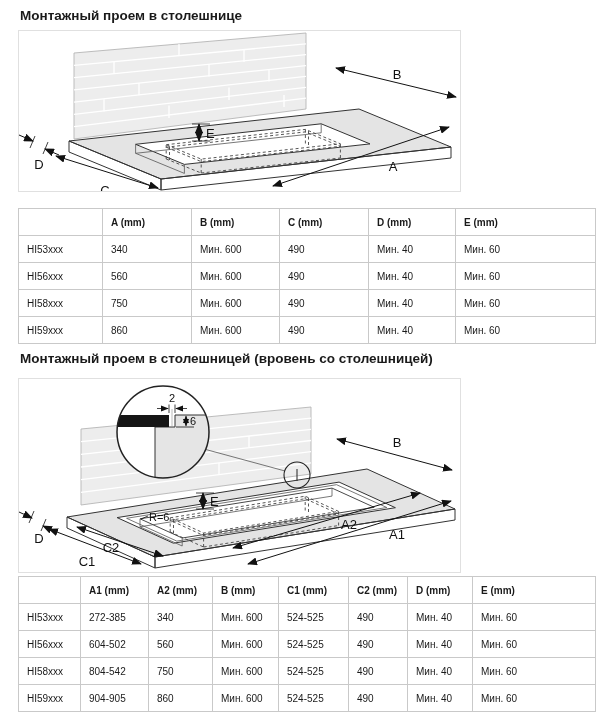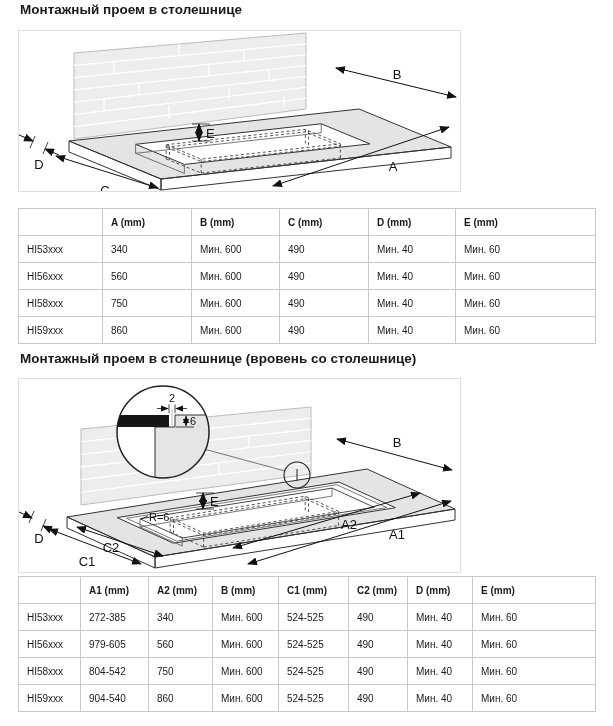--- a/index.html
+++ b/index.html
@@ -1,21 +1,21 @@
 <!DOCTYPE html>
 <html><head>
 <meta charset="utf-8">
 <style>
   html,body{margin:0;padding:0;}
   body{
     width:613px;height:726px;background:#ffffff;position:relative;overflow:hidden;
     font-family:"Liberation Sans",sans-serif;color:#1a1a1a;
   }
   .title{position:absolute;left:20px;font-size:13.5px;font-weight:bold;white-space:nowrap;}
-  #title1{top:2px;}
+  #title1{top:8px;}
   #title2{top:351px;}
   .figure{position:absolute;left:18px;border:1px solid #e0e0e0;background:#fff;box-sizing:border-box;}
   #fig1{top:30px;width:443px;height:162px;}
   #fig2{top:378px;width:443px;height:195px;}
   table{position:absolute;left:18px;width:577px;border-collapse:collapse;table-layout:fixed;
         font-size:10px;background:#fff;}
   #table1{top:208px;}
   #table2{top:576px;}
   th,td{border:1px solid #c9c9c9;padding:0 8px;height:26px;text-align:left;
         font-weight:normal;white-space:nowrap;overflow:hidden;vertical-align:middle;}
@@ -157,21 +157,21 @@
         <td>HI59xxx</td>
         <td>860</td>
         <td>Мин. 600</td>
         <td>490</td>
         <td>Мин. 40</td>
         <td>Мин. 60</td>
       </tr>
     </tbody>
   </table>
 
-<div class="title" id="title2">Монтажный проем в столешнице (вровень со столешнице)</div>
+<div class="title" id="title2">Монтажный проем в столешницей (вровень со столешницей)</div>
 
 <div class="figure" id="fig2">
   <svg width="441" height="193" viewBox="0 0 441 193">
     <defs>
       <marker id="ah2" markerWidth="10" markerHeight="8" refX="9" refY="4" orient="auto-start-reverse">
         <path d="M0,0 L10,4 L0,8 Z" fill="#111"></path>
       </marker>
       <clipPath id="magclip">
           <circle cx="144" cy="53" r="46"></circle>
         </clipPath>
@@ -296,41 +296,41 @@
         <td>272-385</td>
         <td>340</td>
         <td>Мин. 600</td>
         <td>524-525</td>
         <td>490</td>
         <td>Мин. 40</td>
         <td>Мин. 60</td>
       </tr>
       <tr>
         <td>HI56xxx</td>
-        <td>979-605</td>
+        <td>604-502</td>
         <td>560</td>
         <td>Мин. 600</td>
         <td>524-525</td>
         <td>490</td>
         <td>Мин. 40</td>
         <td>Мин. 60</td>
       </tr>
       <tr>
         <td>HI58xxx</td>
         <td>804-542</td>
         <td>750</td>
         <td>Мин. 600</td>
         <td>524-525</td>
         <td>490</td>
         <td>Мин. 40</td>
         <td>Мин. 60</td>
       </tr>
       <tr>
         <td>HI59xxx</td>
-        <td>904-540</td>
+        <td>904-905</td>
         <td>860</td>
         <td>Мин. 600</td>
         <td>524-525</td>
         <td>490</td>
         <td>Мин. 40</td>
         <td>Мин. 60</td>
       </tr>
     </tbody>
   </table>
 

